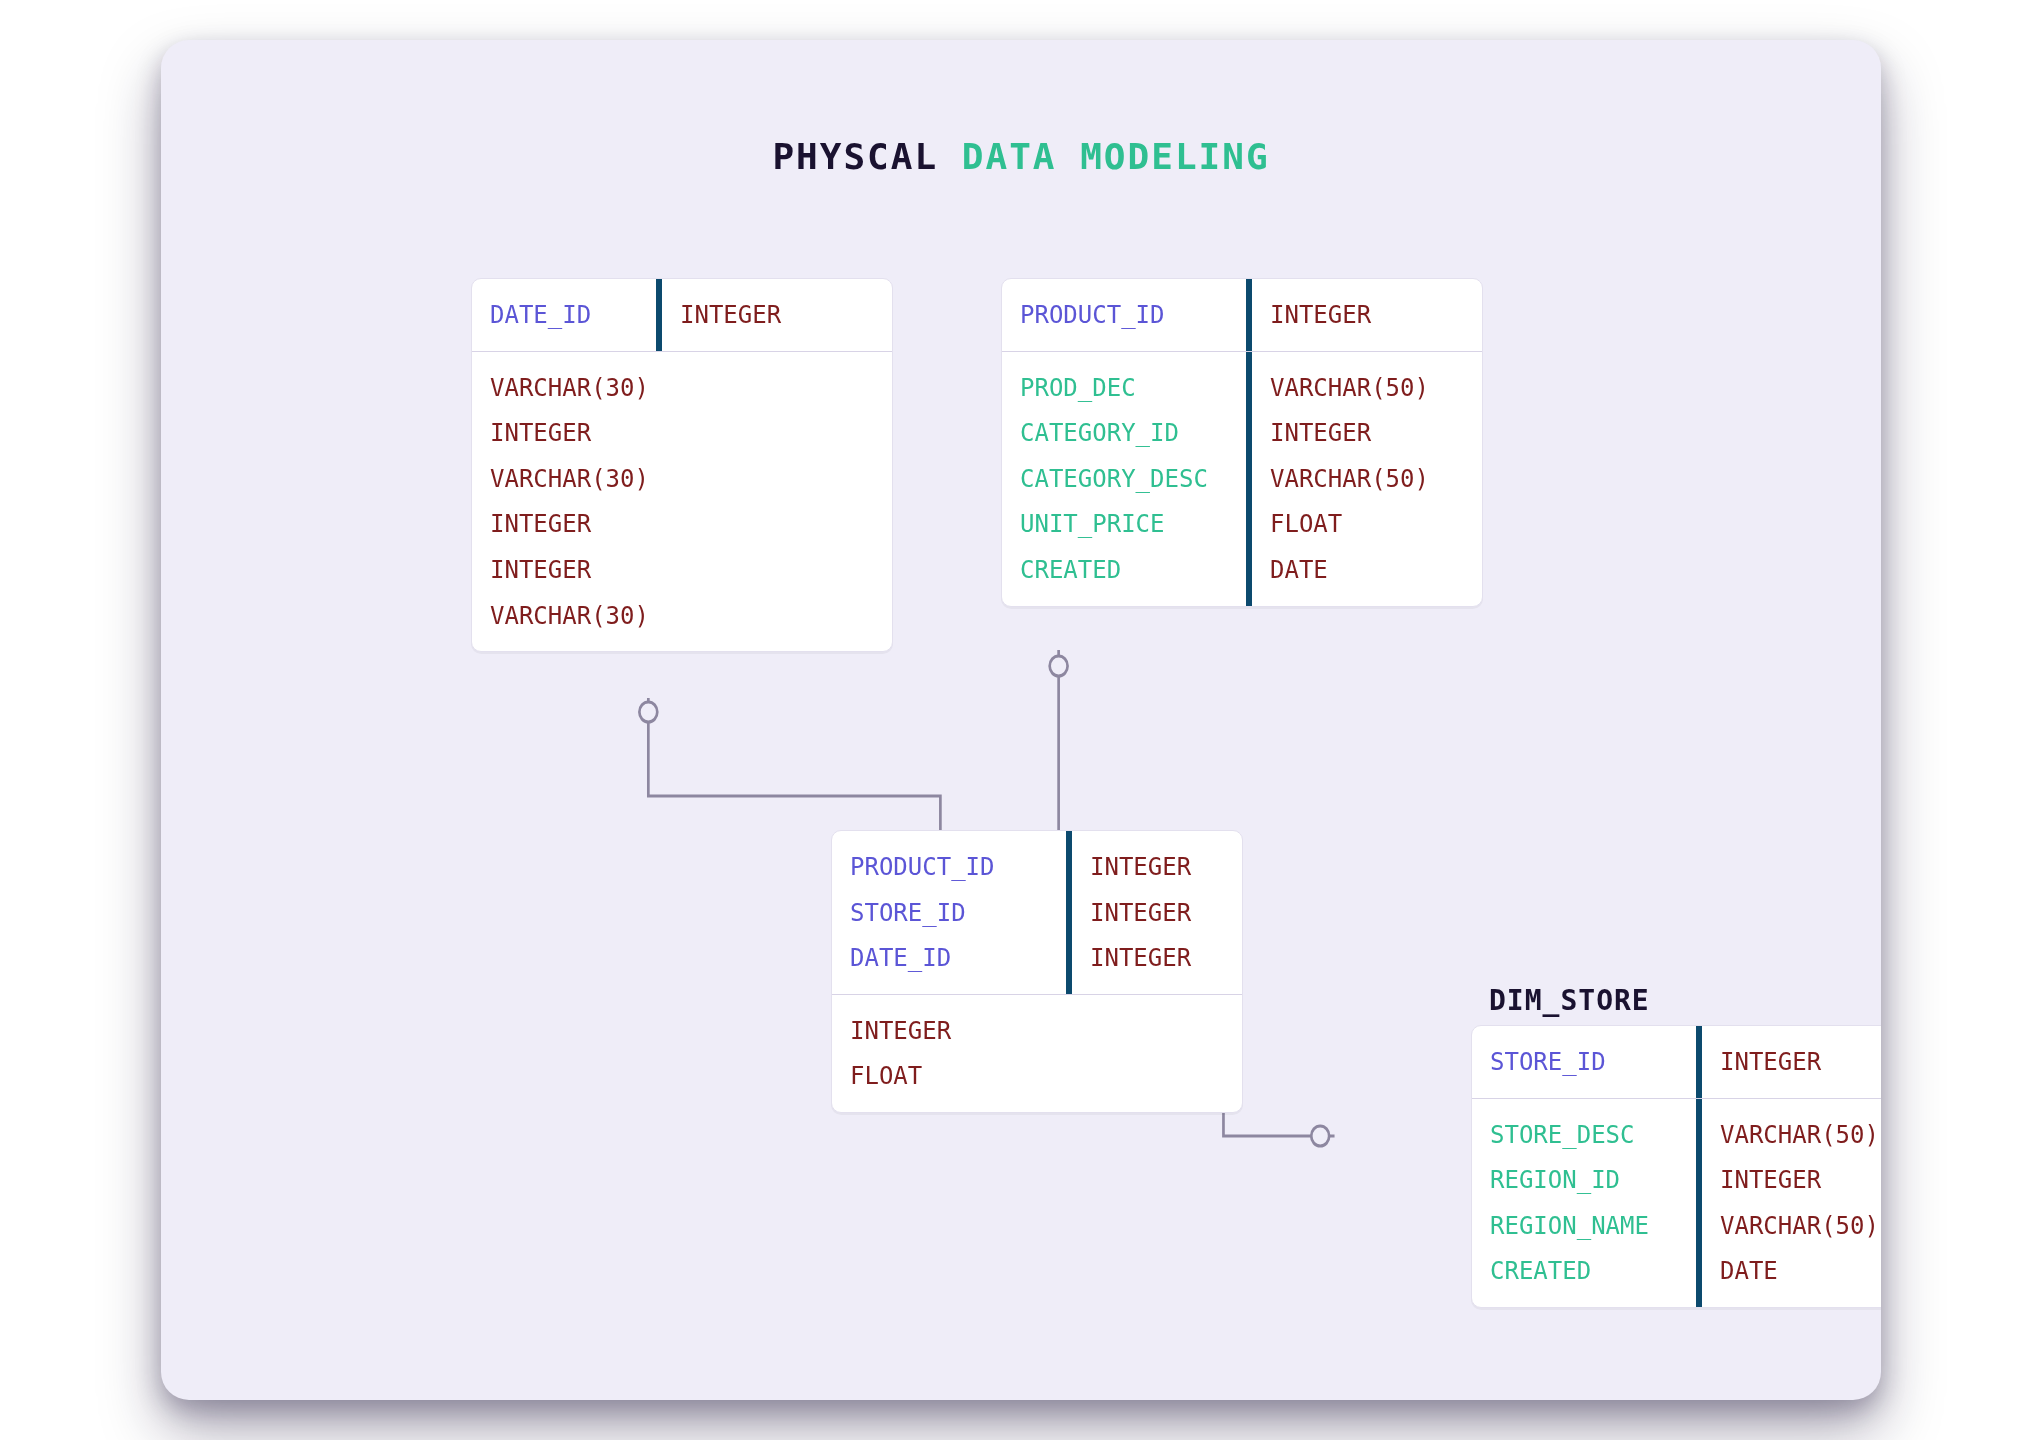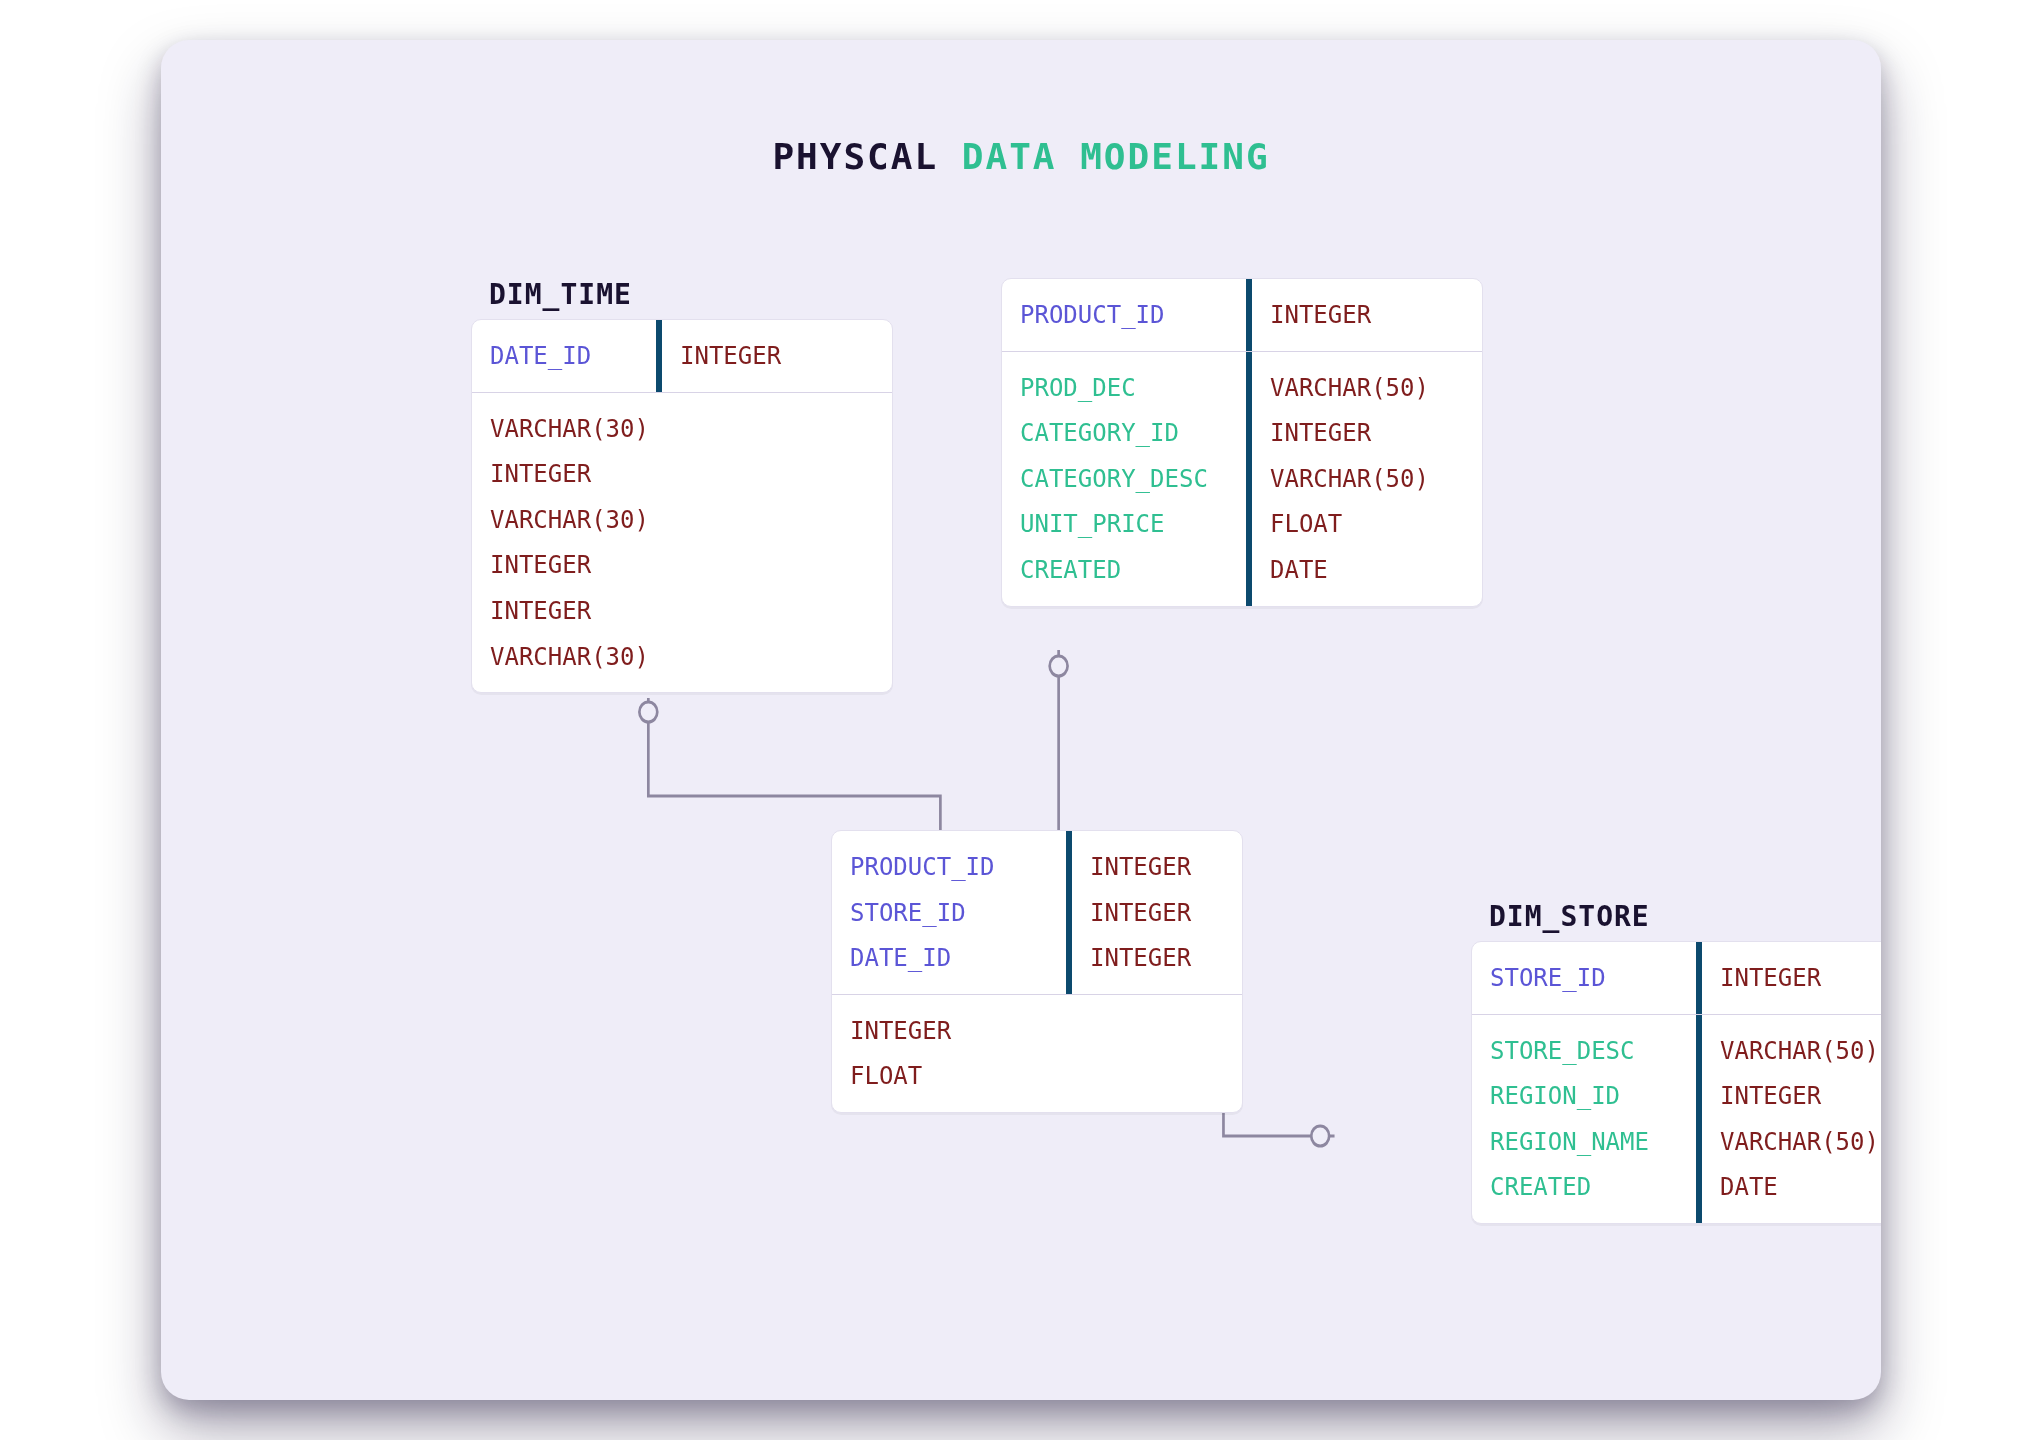--- a/index.html
+++ b/index.html
@@ -89,21 +89,21 @@
     white-space: nowrap;
     font-weight: 500;
   }
   .pk   { color: #5b55d6; }   
   .fld  { color: #2fbf91; }   
   .typ  { color: #7f1d1d; }   
   
   #dim-time    { --cw-left: 190px; --cw-right: 230px; left: 310px;  top: 238px; }
   #dim-product { --cw-left: 250px; --cw-right: 230px; left: 840px;  top: 238px; }
   #fact-sales  { --cw-left: 240px; --cw-right: 170px; left: 670px;  top: 790px; }
-  #dim-store   { --cw-left: 230px; --cw-right: 230px; left: 1310px; top: 860px; }
+  #dim-store   { --cw-left: 230px; --cw-right: 230px; left: 1310px; top: 944px; }
 </style>
 </head>
 <body>
 
 <div class="canvas">
 
   <div class="title">
     <span>PHYSCAL</span>
     <span class="accent">DATA MODELING</span>
   </div>
@@ -121,21 +121,20 @@
     <path class="foot" d="M 988 834 H 1016"></path>
 
     <path d="M 1082 916  H 1186  V 1096  H 1310"></path>
     <circle class="ring" cx="1100" cy="916" r="10"></circle>
     <circle class="ring" cx="1294" cy="1096" r="10"></circle>
     <path class="foot" d="M 1096 902 L 1082 916 L 1096 930"></path>
     <path class="foot" d="M 1082 902 V 930"></path>
   </svg>
 
   <div id="dim-time" class="entity">
-    <div class="name">DIM_TIME</div>
     <div class="box">
       <div class="section">
         <div class="col left">
             <div class="row pk">DATE_ID</div>
           </div>
         <div class="col">
             <div class="row typ">INTEGER</div>
           </div>
       </div>
       <div class="section">

